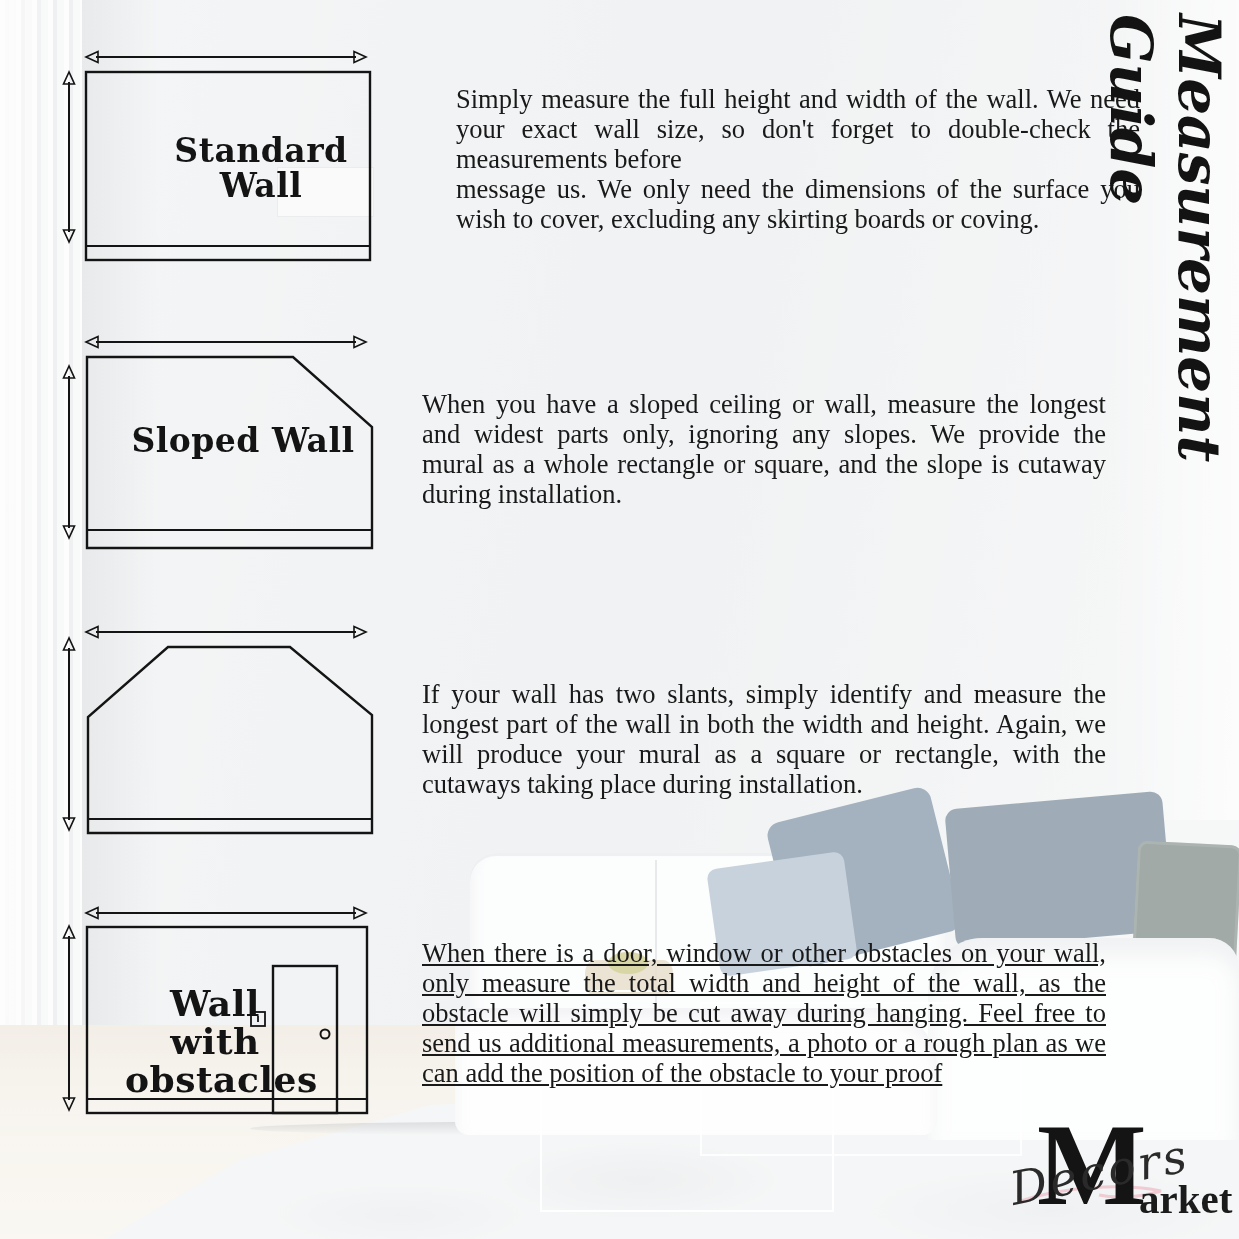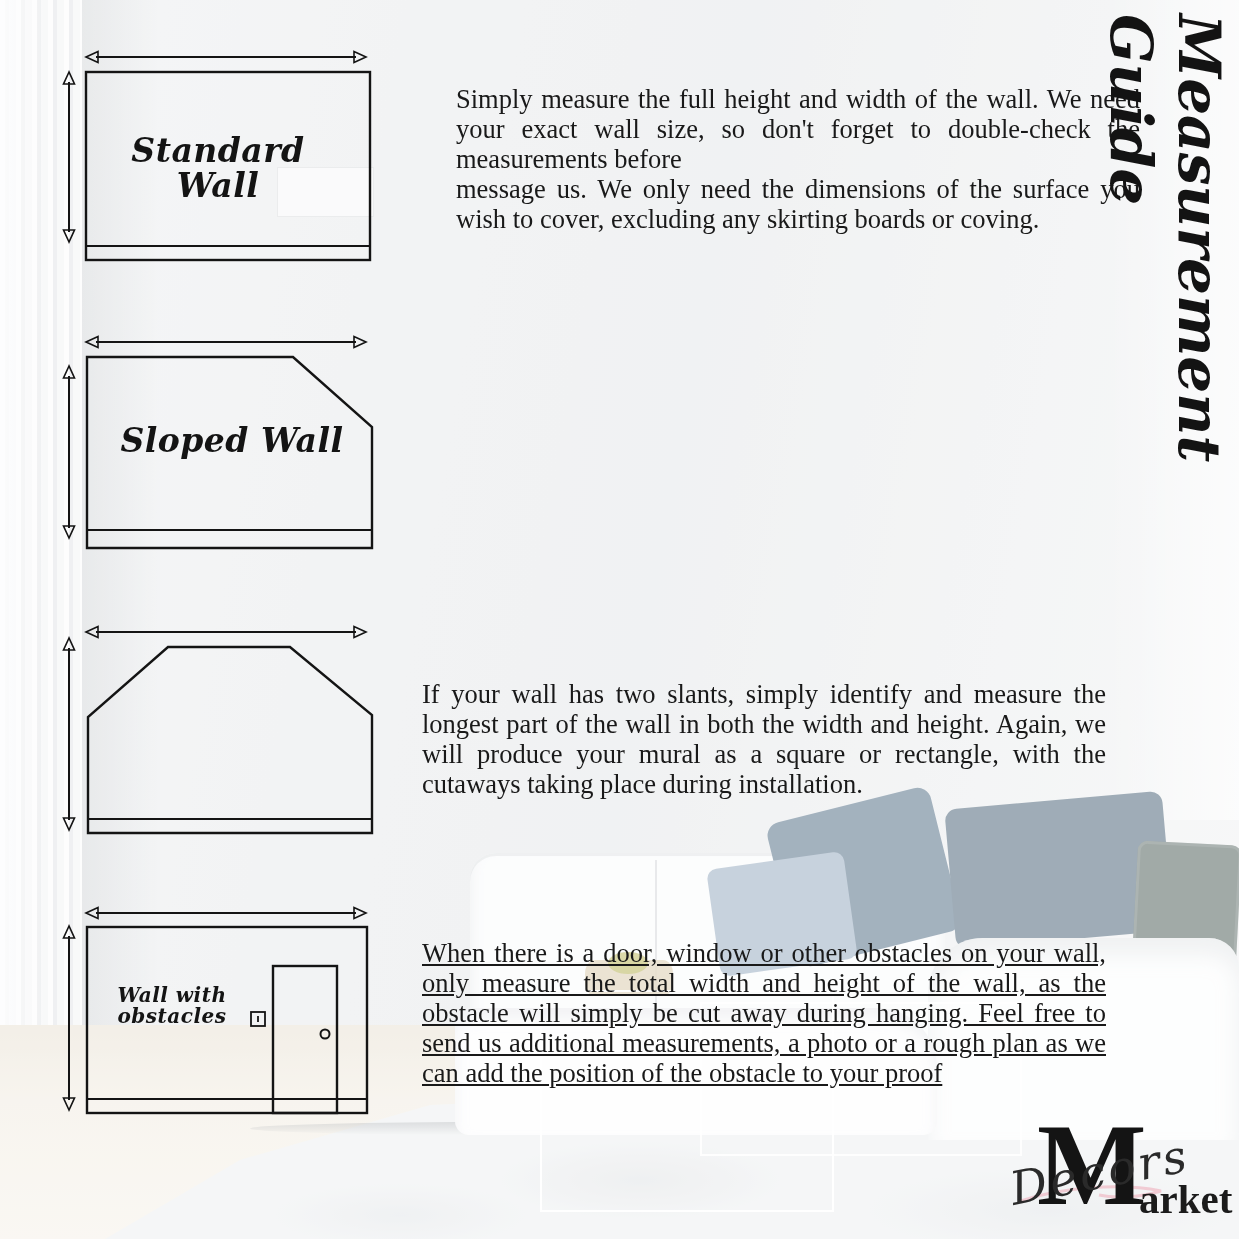--- a/index.html
+++ b/index.html
@@ -43,22 +43,22 @@
     box-shadow:inset 0 10px 14px rgba(204,208,212,.4);}
   .wash{inset:0;background:rgba(255,255,255,.42);}
   .table-a{left:540px;top:990px;width:290px;height:218px;border:2px solid rgba(255,255,255,.95);background:rgba(255,255,255,.07);}
   .table-b{left:700px;top:1002px;width:318px;height:150px;border:2px solid rgba(255,255,255,.85);}
   .tray{left:585px;top:960px;width:88px;height:36px;background:rgba(231,222,203,.85);border-radius:10px/14px;}
   .tray-item{left:608px;top:952px;width:40px;height:22px;background:rgba(214,212,158,.9);border-radius:50%;}
   
   .diag{position:absolute;overflow:visible;}
   .diag-label{
     position:absolute;text-align:center;color:#141414;
-    font-family:"DejaVu Serif", serif;font-style:italic;font-weight:700;
-    font-size:33px;line-height:1.05;white-space:pre-line;letter-spacing:.5px;
+    font-family:"DejaVu Serif", serif;font-weight:700;
+    font-size:33px;line-height:1.05;white-space:pre-line;letter-spacing:.5px;padding-left:43px;
   }
   
   .para{
     position:absolute;left:422px;width:684px;
     color:#191919;font-size:26.5px;line-height:30px;
     text-align:justify;white-space:pre-line;
     font-family:"Liberation Serif", serif;
   }
   
   .vertical-title{
@@ -134,21 +134,22 @@
     <g stroke-width="2">
       <line x1="14" y1="46" x2="14" y2="198"></line>
       <path d="M14,36 l-5.5,12 l11,0 z" class="wallline" stroke-width="1.6"></path>
       <path d="M14,208 l-5.5,-12 l11,0 z" class="wallline" stroke-width="1.6"></path>
     </g>
     <g>
       <polygon points="32,27 238,27 317,97 317,218 32,218" stroke-width="2.4"></polygon>
       <line x1="32" y1="200" x2="317" y2="200" stroke-width="2"></line>
     </g>
   </svg>
-  <div class="diag-label" style="left:102px;top:424px;width:260px;">Sloped Wall</div>
+  <div class="diag-label" style="left:70px;top:424px;width:260px;">Sloped Wall</div>
+  <div class="para" style="top:389px;">When you have a sloped ceiling or wall, measure the longest and widest parts only, ignoring any slopes. We provide the mural as a whole rectangle or square, and the slope is cutaway during installation.</div>
 
   <svg class="diag" style="left:55px;top:622px" width="330" height="222" viewBox="0 0 330 222">
     <g stroke-width="2">
       <line x1="41" y1="10" x2="301" y2="10"></line>
       <path d="M31,10 l12,-5.5 l0,11 z" class="wallline" stroke-width="1.6"></path>
       <path d="M311,10 l-12,-5.5 l0,11 z" class="wallline" stroke-width="1.6"></path>
     </g>
     <g stroke-width="2">
       <line x1="14" y1="26" x2="14" y2="198"></line>
       <path d="M14,16 l-5.5,12 l11,0 z" class="wallline" stroke-width="1.6"></path>
@@ -178,21 +179,21 @@
     </g>
     <g>
       <rect x="218" y="63" width="64" height="147" stroke-width="2.4" fill="#f2f3f4"></rect>
       <circle cx="270" cy="131" r="4.5" stroke-width="2" fill="none" stroke="#141414"></circle>
     </g>
     <g>
       <rect x="196" y="109" width="14" height="14" stroke-width="1.8"></rect>
       <line x1="203" y1="113" x2="203" y2="119" stroke-width="1.8"></line>
     </g>
   </svg>
-  <div class="diag-label" style="left:82px;top:985px;width:180px;font-size:20px;">Wall with
+  <div class="diag-label" style="left:82px;top:985px;width:180px;font-size:36px;">Wall with
 obstacles</div>
   <div class="para" style="top:938px;text-decoration:underline;">When there is a door, window or other obstacles on your wall, only measure the total width and height of the wall, as the obstacle will simply be cut away during hanging. Feel free to send us additional measurements, a photo or a rough plan as we can add the position of the obstacle to your proof</div>
 
   <div class="vertical-title">Measurement Guide</div>
 
   <div class="logo">
     <svg class="logo-squiggle" width="200" height="60" viewBox="0 0 200 60">
       <path d="M10,44 C50,30 110,26 150,34 C130,40 105,42 88,38" stroke="#efb9c4" stroke-width="3" fill="none" opacity="0.7"></path>
     </svg>
     <span class="logo-m">M</span>

